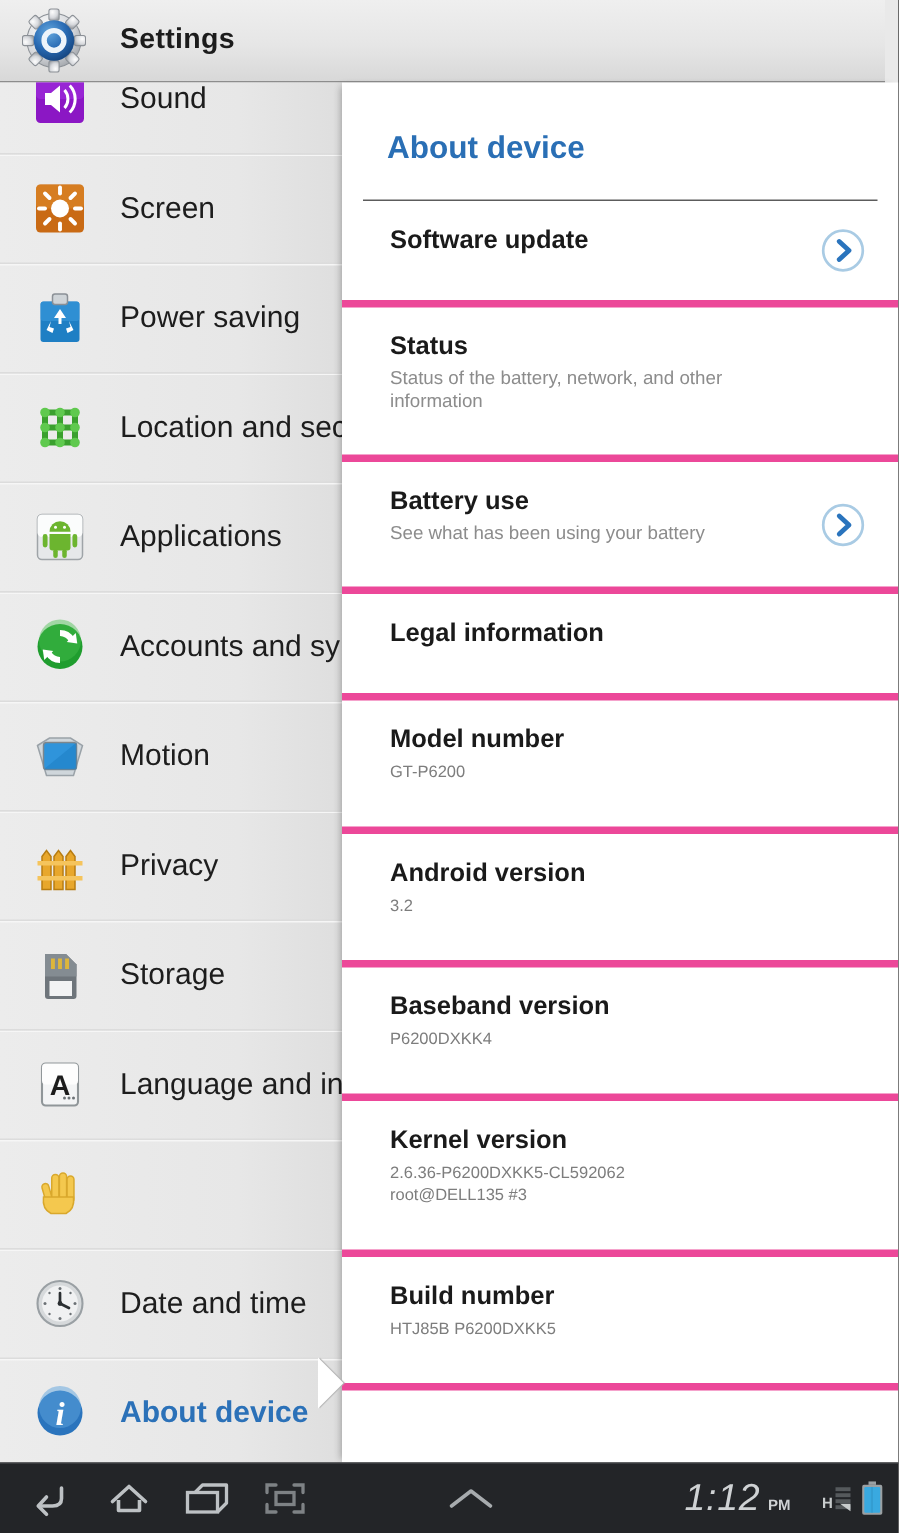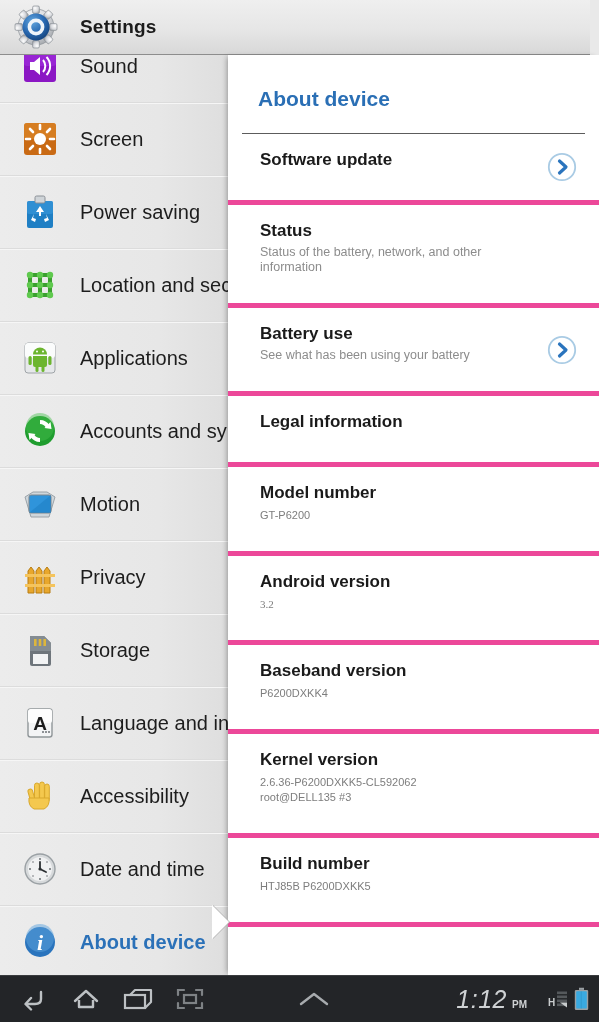--- a/index.html
+++ b/index.html
@@ -307,21 +307,20 @@
       <div class="side-row">
         <span class="side-ico"><svg viewBox="0 0 40 40" width="40" height="40">
             <g fill="#f4c84e" stroke="#d9a82c" stroke-width="1">
          <rect x="9" y="13" width="4.6" height="13" rx="2.3" transform="rotate(-16 11 19)"></rect>
          <rect x="14.5" y="7" width="4.8" height="19" rx="2.4"></rect>
          <rect x="19.6" y="6" width="4.8" height="20" rx="2.4"></rect>
          <rect x="24.7" y="8" width="4.6" height="18" rx="2.3"></rect>
          <path d="M9 22 q-1 8 5 11 h10 q6 -3 5 -11 z"></path>
        </g>
           </svg></span>
-        <span class="side-label">Accessibility</span>
       </div>
       <div class="side-row">
         <span class="side-ico"><svg viewBox="0 0 40 40" width="40" height="40">
             <circle cx="20" cy="20" r="15" fill="#d6d9db" stroke="#9aa0a4" stroke-width="1.4"></circle>
        <circle cx="20" cy="20" r="12" fill="#f0f1f2"></circle>
        <g fill="#6b7175">
          <circle cx="20" cy="10" r="1"></circle>
               <circle cx="30" cy="20" r="1"></circle>
          <circle cx="20" cy="30" r="1"></circle>
               <circle cx="10" cy="20" r="1"></circle>
@@ -375,21 +374,21 @@
         </div>
         <div class="item">
           <div class="item-title">Legal information</div>
         </div>
         <div class="item">
           <div class="item-title">Model number</div>
           <div class="item-val" style="white-space: pre-line;">GT-P6200</div>
         </div>
         <div class="item">
           <div class="item-title">Android version</div>
-          <div class="item-val" style="white-space: pre-line; font-family: Liberation Serif, serif;">3.2</div>
+          <div class="item-val" style="white-space: pre-line;">3.2</div>
         </div>
         <div class="item">
           <div class="item-title">Baseband version</div>
           <div class="item-val" style="white-space: pre-line;">P6200DXKK4</div>
         </div>
         <div class="item">
           <div class="item-title">Kernel version</div>
           <div class="item-val" style="white-space: pre-line;">2.6.36-P6200DXKK5-CL592062
 root@DELL135 #3</div>
         </div>

